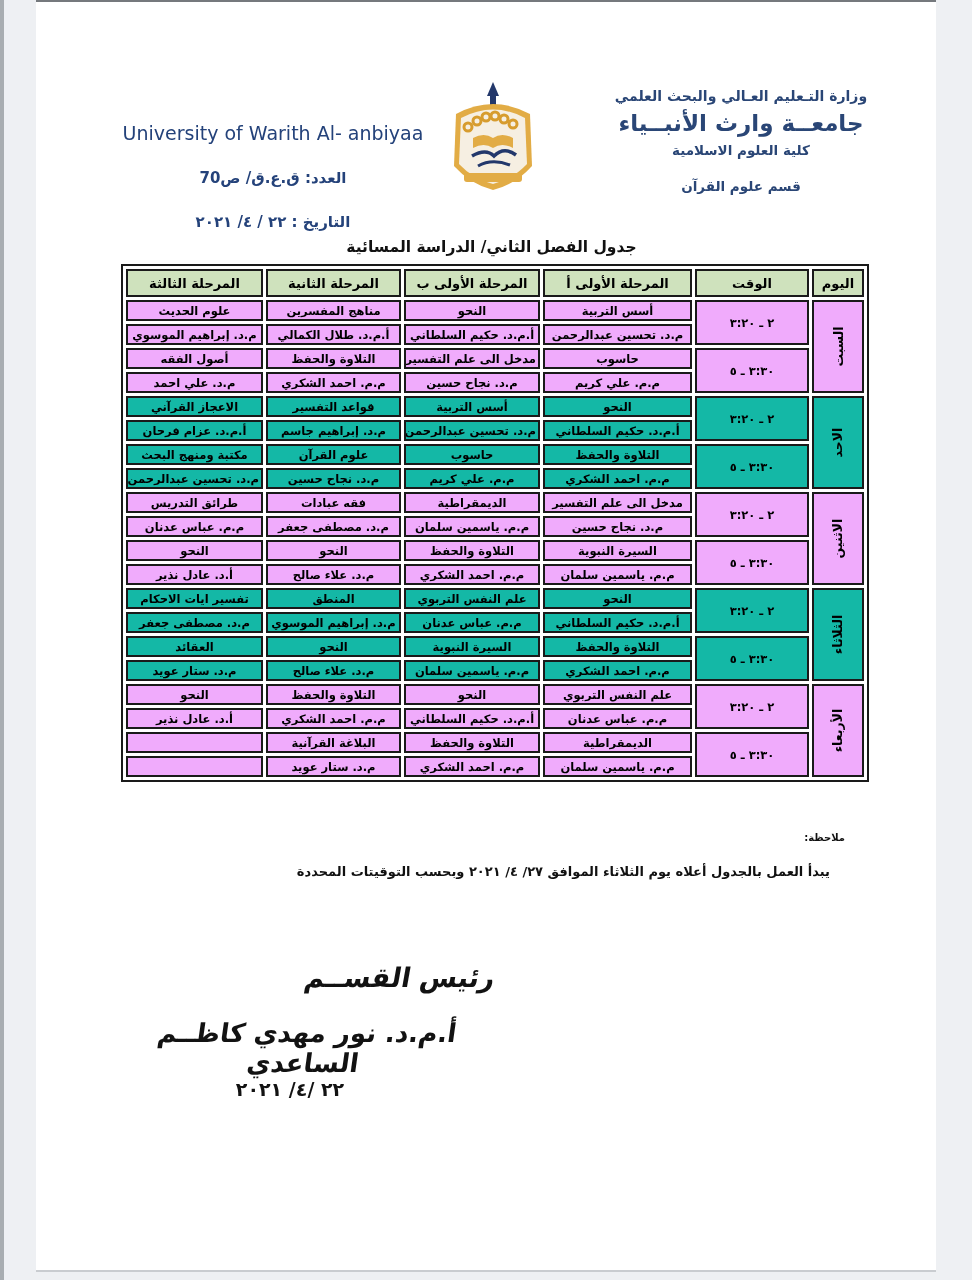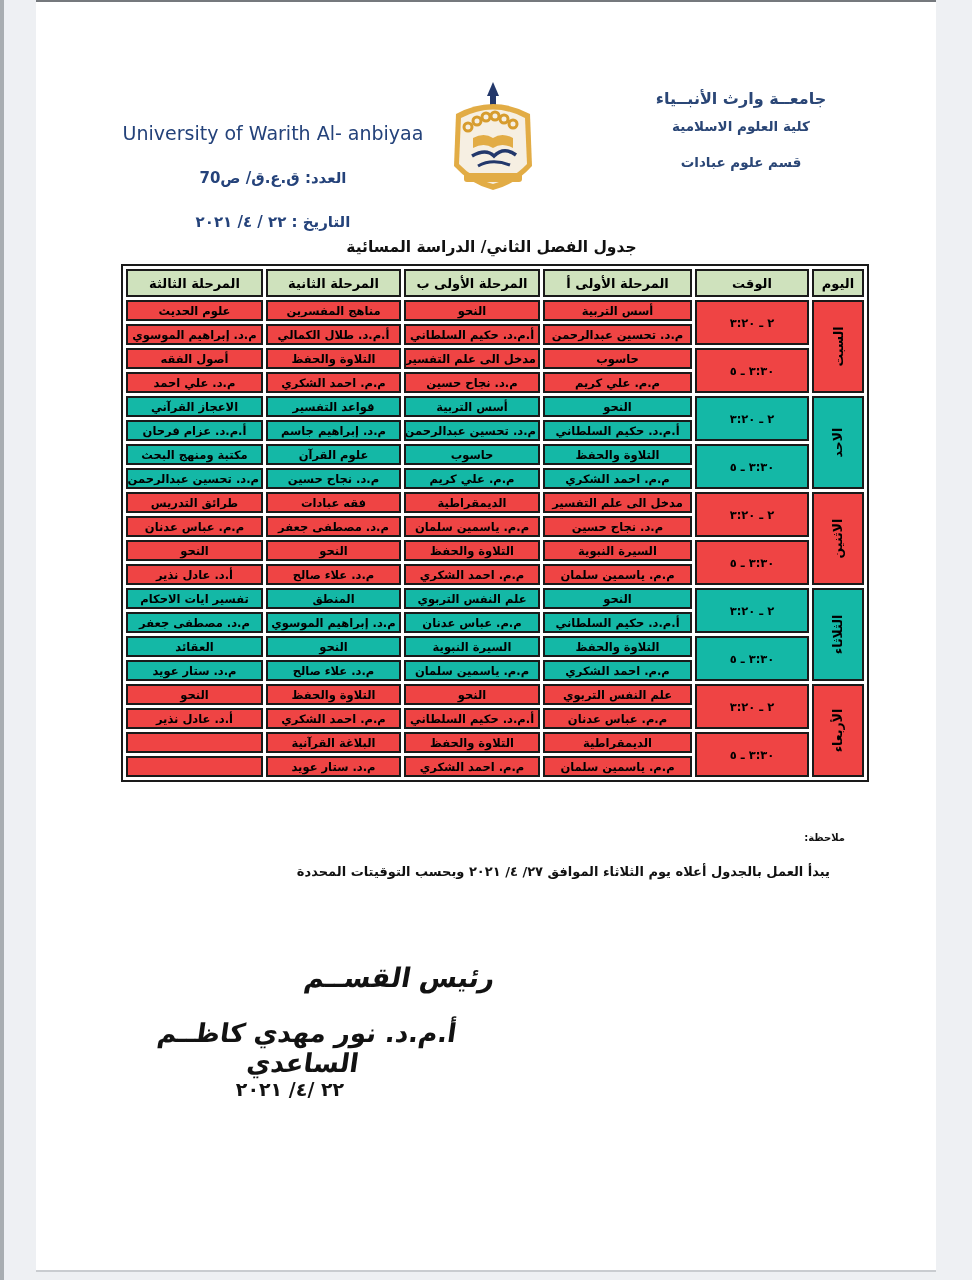--- a/index.html
+++ b/index.html
@@ -13,21 +13,21 @@
     position:absolute;left:36px;top:0;width:900px;height:1268px;
     background:#ffffff;border-top:2px solid #75797d;border-bottom:2px solid #c9ccd0;
   }
   
   .en-block{position:absolute;left:118px;top:108px;width:310px;text-align:center;color:#24427a;}
   .en-line{font-size:14px;line-height:25px;}
   .en-univ{font-size:19px;line-height:30px;margin-top:10px;}
   .ar-num{font-size:15px;font-weight:bold;line-height:27px;margin-top:17px;direction:rtl;}
   .ar-block{position:absolute;left:586px;top:84px;width:310px;text-align:center;color:#2a4676;direction:rtl;}
   .ar-ministry{font-size:14px;font-weight:bold;line-height:24px;}
-  .ar-univ{font-size:16px;font-weight:bold;line-height:30px;}
+  .ar-univ{font-size:23px;font-weight:bold;line-height:30px;}
   .ar-college{font-size:13.5px;font-weight:bold;line-height:24px;}
   .ar-dept{font-size:13.5px;font-weight:bold;margin-top:16px;}
   .logo{position:absolute;left:428px;top:80px;width:130px;height:122px;}
   
   .doc-title{
     position:absolute;left:121px;top:238px;width:741px;text-align:center;
     font-size:15.5px;font-weight:bold;color:#111;direction:rtl;
   }
   
   table.sched{
@@ -35,21 +35,21 @@
     border-collapse:separate;border-spacing:3px;table-layout:fixed;
     border:2px solid #1a1a1a;background:#fff;direction:rtl;
   }
   table.sched th,table.sched td{
     border:2px solid #1a1a1a;box-sizing:border-box;
     text-align:center;vertical-align:middle;color:#000;
     overflow:hidden;white-space:nowrap;padding:0 2px;
   }
   table.sched th{height:28px;font-size:13px;font-weight:bold;background:#cfe2bd;}
   table.sched td{height:21px;font-size:11.5px;font-weight:bold;}
-  td.bg-green{background:#ef4444;}
+  td.bg-green{background:#f0abfc;}
   td.bg-peach{background:#14b8a6;}
   td.day-cell span{display:inline-block;transform:rotate(-90deg);font-size:12.5px;}
   
   .note-label{position:absolute;right:127px;top:832px;font-size:10px;font-weight:bold;color:#111;direction:rtl;}
   .note-text{position:absolute;right:142px;top:864px;font-size:13px;font-weight:bold;color:#111;direction:rtl;}
   
   .sig-role{
     position:absolute;left:295px;top:962px;width:210px;text-align:center;
     font-size:27px;font-weight:bold;color:#121212;direction:rtl;transform:skewX(-10deg);
   }
@@ -95,23 +95,24 @@
     <path d="M45 58 Q56 52 65 58 Q74 52 85 58 L85 68 Q74 62 65 68 Q56 62 45 68 Z" fill="#e2ac45"></path>
 
     <path d="M44 76 Q58 68 66 76 Q76 66 88 75" fill="none" stroke="#23386b" stroke-width="3.5"></path>
     <path d="M50 86 Q64 78 82 85" fill="none" stroke="#23386b" stroke-width="3"></path>
 
     <rect x="36" y="93" width="58" height="9" rx="3" fill="#e2ac45"></rect>
   </svg>
 </div>
 
 <div class="ar-block">
+  <div class="ar-ministry">وزارة التـعليم العـالي والبحث العلمي</div>
   <div class="ar-univ">جامعــة وارث الأنبــياء</div>
   <div class="ar-college">كلية العلوم الاسلامية</div>
-  <div class="ar-dept">قسم علوم عبادات</div>
+  <div class="ar-dept">قسم علوم القرآن</div>
 </div>
 
 <div class="doc-title">جدول الفصل الثاني/ الدراسة المسائية</div>
 
 <table class="sched">
   <colgroup>
     <col style="width:52px">
       <col style="width:114px">
       <col style="width:149px">
     <col style="width:136px">

